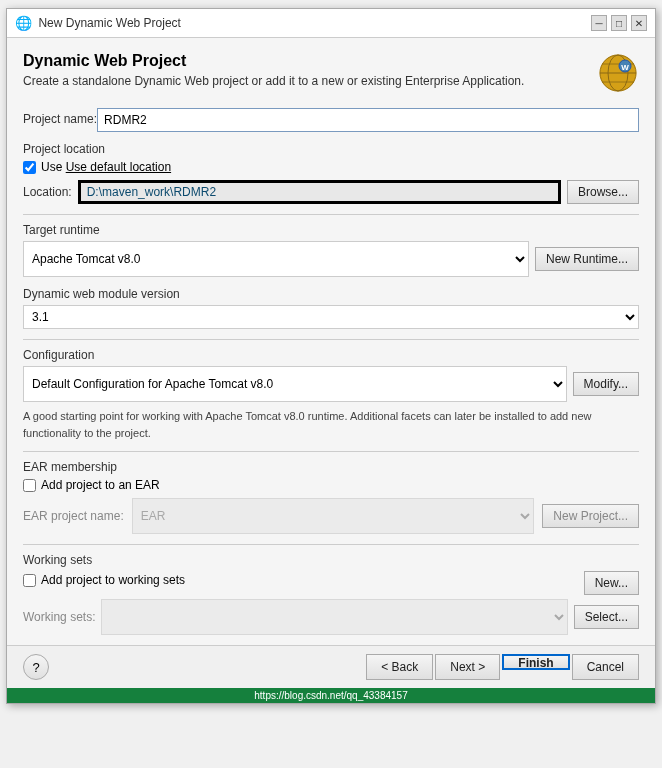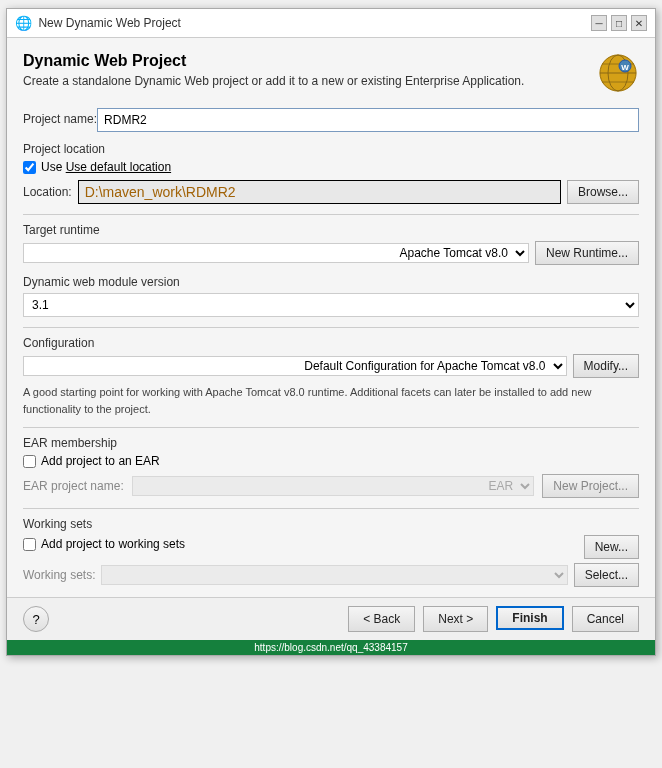--- a/index.html
+++ b/index.html
@@ -121,25 +121,25 @@
       margin-bottom: 4px;
     }
     .location-label {
       font-size: 12px;
       color: #333;
       white-space: nowrap;
     }
     .location-input {
       flex: 1;
       height: 24px;
-      border: 1px solid #000000;
+      border: 3px solid #000000;
       padding: 2px 6px;
-      font-size: 14px;
+      font-size: 12px;
       background: #e8e8e8;
-      color: #a16207;
+      color: #0c4a6e;
     }
     .btn {
       height: 24px;
       padding: 0 10px;
       font-size: 12px;
       border: 1px solid #aaa;
       background: linear-gradient(to bottom, #f5f5f5, #e0e0e0);
       cursor: pointer;
       white-space: nowrap;
       color: #222;
@@ -149,27 +149,26 @@
       border-top: 1px solid #ccc;
       margin: 8px 0;
     }
     .select-row {
       display: flex;
       align-items: center;
       gap: 6px;
     }
     .dropdown {
       flex: 1;
-      height: 20px;
+      height: 36px;
       border: 1px solid #ccc;
       padding: 0 4px;
       font-size: 12px;
       background: #fff;
       appearance: auto;
-      text-align: right;
     }
     .dropdown-only {
       width: 100%;
       height: 24px;
       border: 1px solid #ccc;
       padding: 0 4px;
       font-size: 12px;
       background: #fff;
       appearance: auto;
     }
@@ -211,24 +210,24 @@
     .bottom-bar {
       border-top: 1px solid #ccc;
       padding: 8px 16px;
       background: #f0f0f0;
       display: flex;
       align-items: center;
       justify-content: space-between;
     }
     .bottom-right {
       display: flex;
-      gap: 8px;
+      gap: 2px;
     }
     .btn-finish {
-      height: 24px;
+      height: 16px;
       padding: 0 14px;
       font-size: 12px;
       border: 2px solid #0066cc;
       background: linear-gradient(to bottom, #f5f5f5, #e0e0e0);
       cursor: pointer;
       color: #222;
       font-weight: bold;
       text-align: center;
     }
     .btn-nav {

